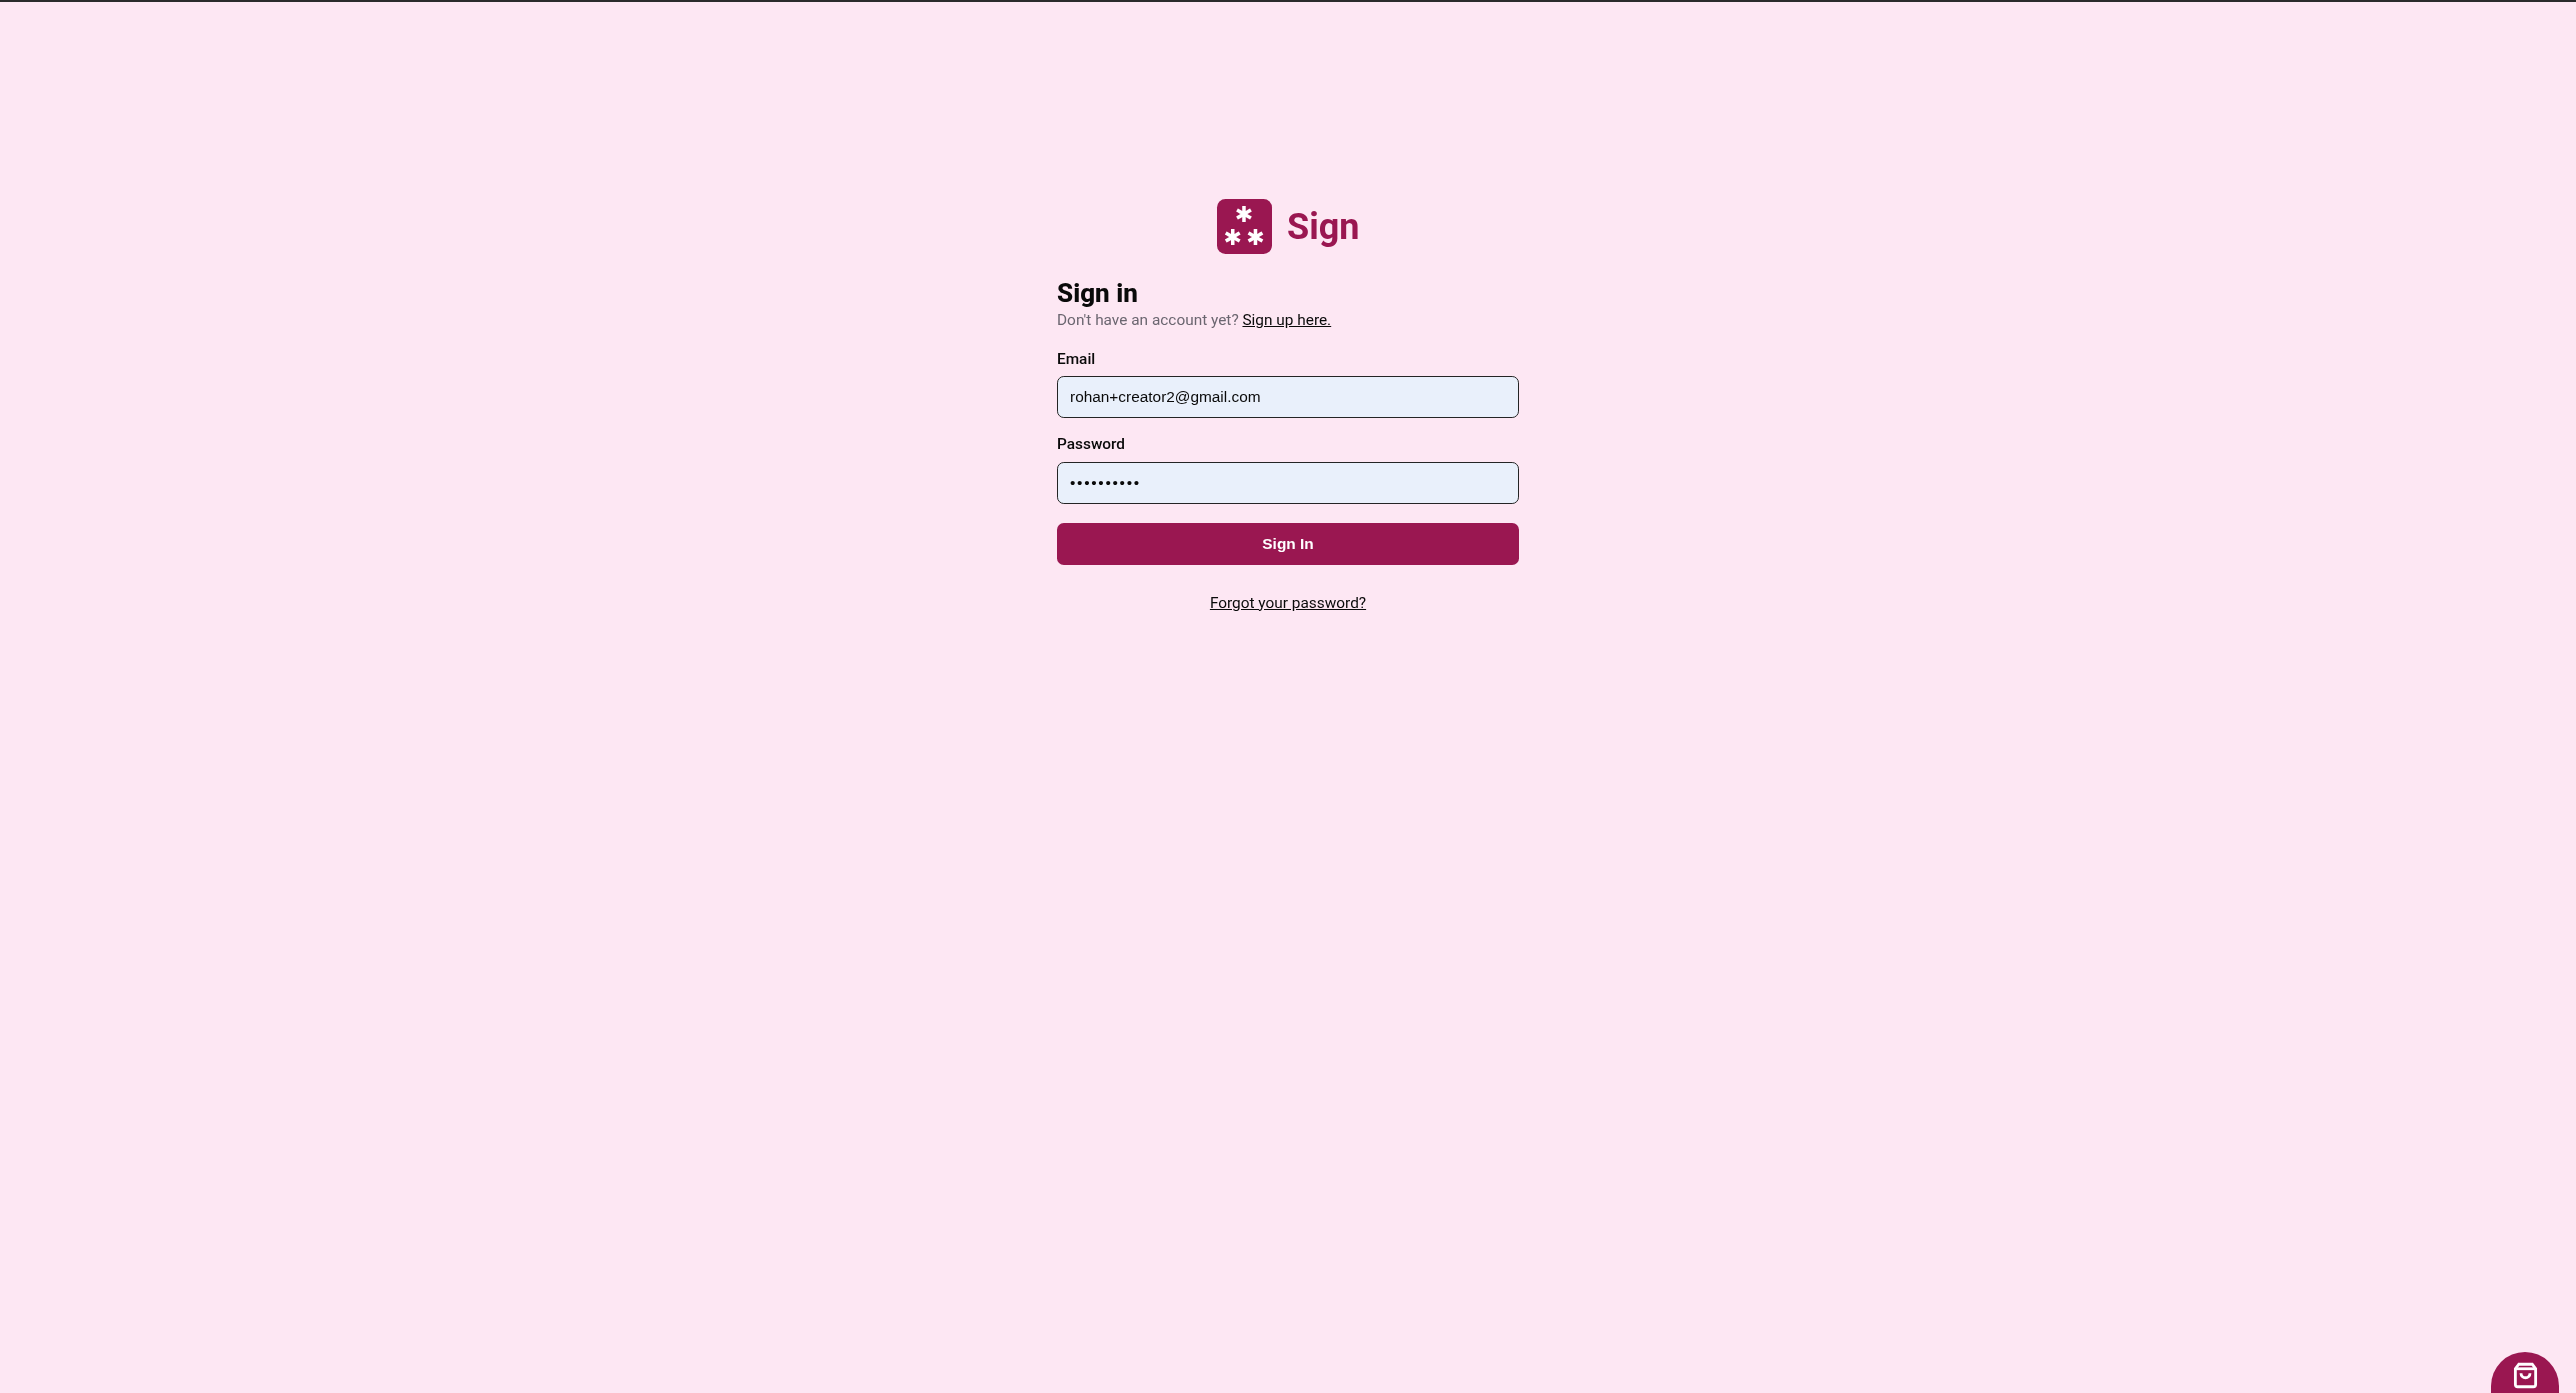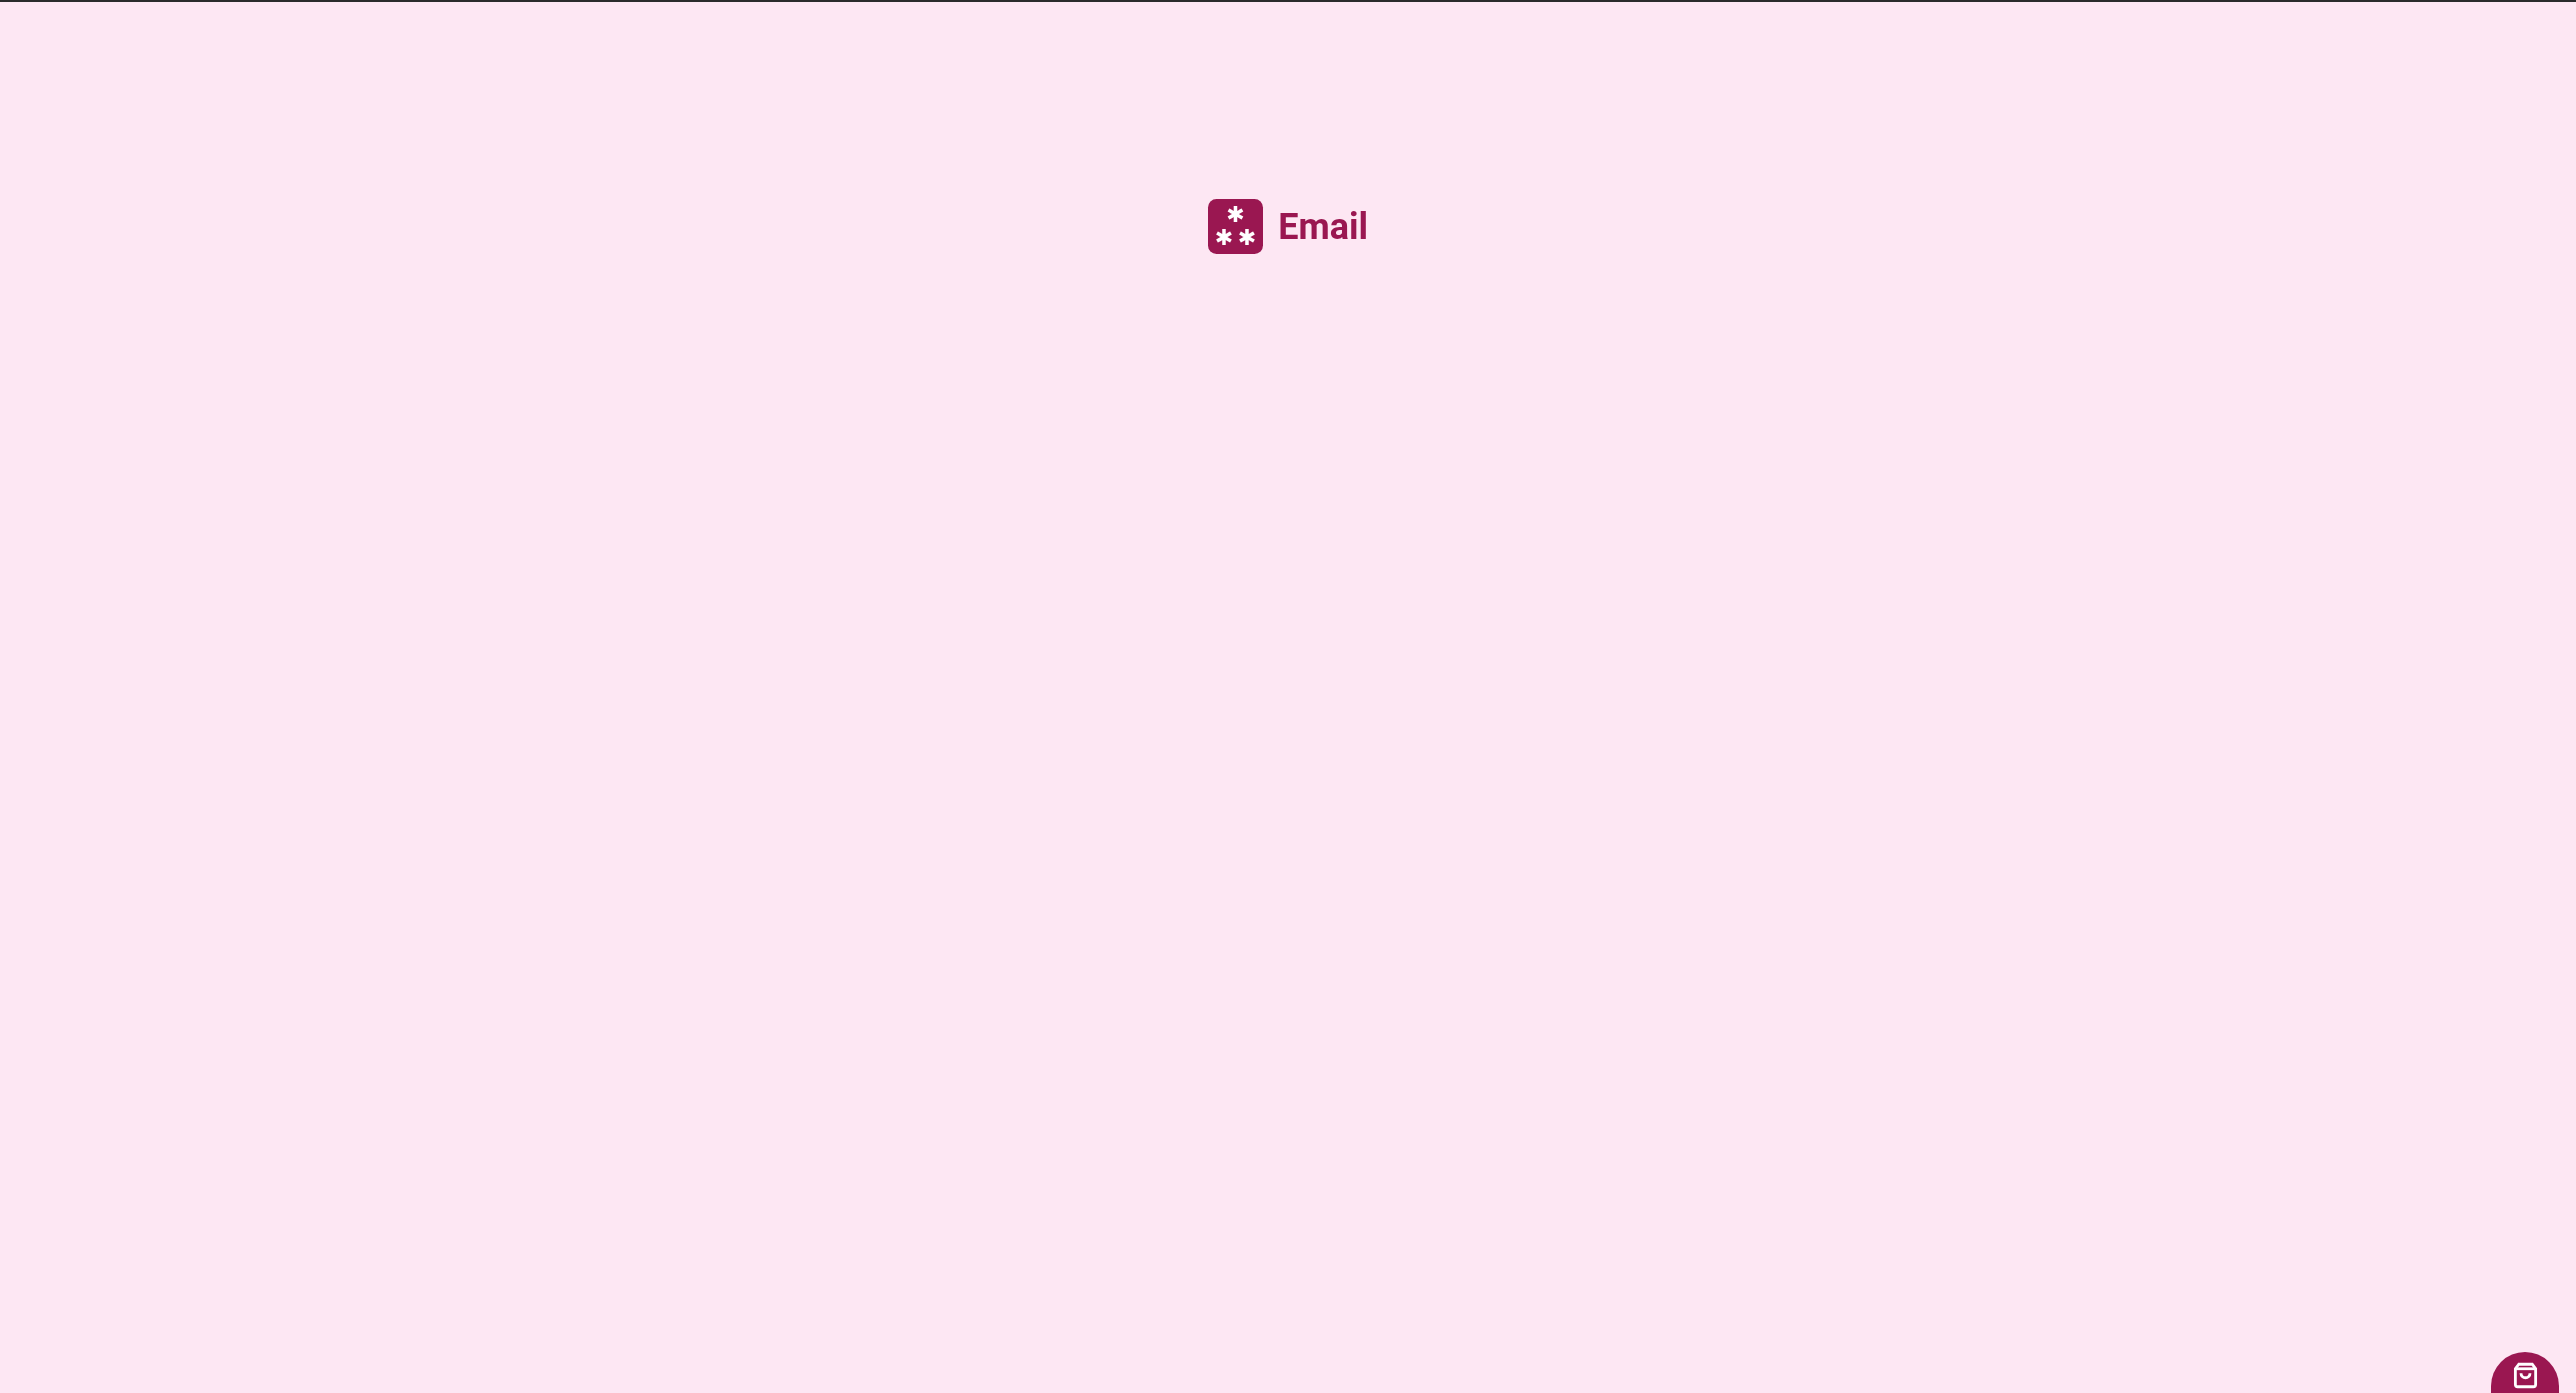--- a/index.html
+++ b/index.html
@@ -156,23 +156,42 @@
 <body>
 
 <div class="container">
 
   <div class="brand">
     <div class="logo-box">
       <span class="flower f1">✱</span>
       <span class="flower f2">✱</span>
       <span class="flower f3">✱</span>
     </div>
-    <div class="brand-name">Email</div>
+    <div class="brand-name">Sign</div>
   </div>
 
+  <div class="form-wrap">
+    <h1 class="heading">Sign in</h1>
+
+    <p class="subtext">
+      <span>Don't have an account yet? </span><a href="#">Sign up here.</a>
+    </p>
+
+    <label class="field-label">Email</label>
+    <input type="text" class="input" value="rohan+creator2@gmail.com" style="">
+
+    <label class="field-label">Password</label>
+    <input type="password" class="input" value="••••••••••" style="">
+
+    <button class="submit-btn">Sign In</button>
+
+    <div class="forgot-wrap">
+      <a href="#" class="forgot-link">Forgot your password?</a>
+    </div>
+  </div>
 
 </div>
 
 <div class="fab">
   <svg viewBox="0 0 24 24">
     <path d="M6 2 L3 6 L3 20 a2 2 0 0 0 2 2 L19 22 a2 2 0 0 0 2 -2 L21 6 L18 2 Z"></path>
     <line x1="3" y1="6" x2="21" y2="6"></line>
     <path d="M16 10 a4 4 0 0 1 -8 0"></path>
   </svg>
 </div>

